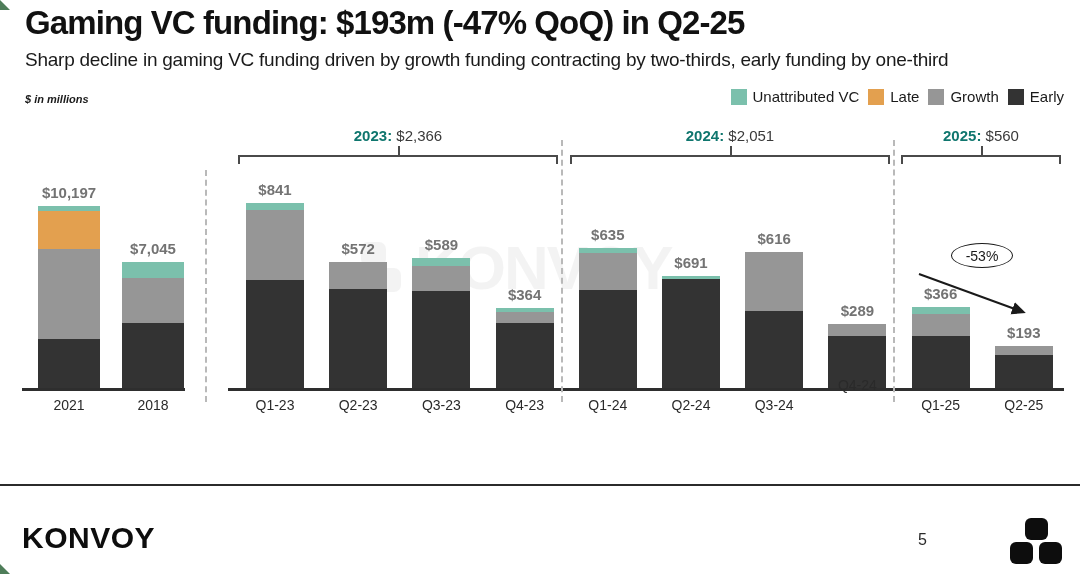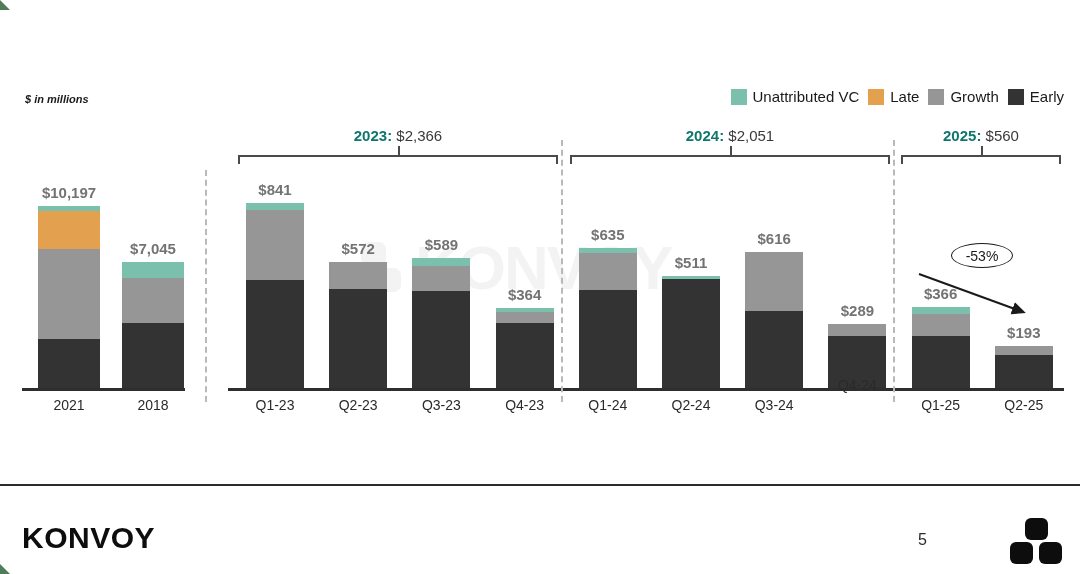--- a/index.html
+++ b/index.html
@@ -122,20 +122,22 @@
   .logo-mark i.r { left:29px; top:24px; }
 </style>
 </head>
 <body>
 
 <div id="slide">
 
   <div class="corner-accent"></div>
   <div class="corner-accent bl"></div>
 
+  <div class="title">Gaming VC funding: $193m (-47% QoQ) in Q2-25</div>
+  <div class="subtitle">Sharp decline in gaming VC funding driven by growth funding contracting by two-thirds, early funding by one-third</div>
   <div class="units">$ in millions</div>
 
   <div class="legend" id="legend">
       <div class="legend-item">
         <span class="legend-swatch" style="background: rgb(123, 192, 172);"></span>
         <span class="legend-label">Unattributed VC</span>
       </div>
       <div class="legend-item">
         <span class="legend-swatch" style="background: rgb(227, 160, 79);"></span>
         <span class="legend-label">Late</span>
@@ -225,21 +227,21 @@
             <div class="seg unatt" style="bottom: 135.065px; height: 4.6195px;"></div>
           </div>
           <div class="bar-value" style="left: -14px; width: 86px; top: 226.315px;">$635</div>
           <div class="cat-label" style="left: -16px; width: 90px; top: 397px;">Q1-24</div>
         </div>
         <div class="bar-group" style="left: 662px; width: 58px; top: 0px; height: 388px;">
           <div class="bar" style="left: 0px; width: 58px; top: 275.592px; height: 112.408px;">
             <div class="seg early" style="bottom: 0px; height: 109.108px;"></div>
             <div class="seg unatt" style="bottom: 109.108px; height: 3.29964px;"></div>
           </div>
-          <div class="bar-value" style="left: -14px; width: 86px; top: 253.592px;">$511</div>
+          <div class="bar-value" style="left: -14px; width: 86px; top: 253.592px;">$691</div>
           <div class="cat-label" style="left: -16px; width: 90px; top: 397px;">Q2-24</div>
         </div>
         <div class="bar-group" style="left: 745.2px; width: 58px; top: 0px; height: 388px;">
           <div class="bar" style="left: 0px; width: 58px; top: 252.495px; height: 135.505px;">
             <div class="seg early" style="bottom: 0px; height: 76.5517px;"></div>
             <div class="seg growth" style="bottom: 76.5517px; height: 58.9536px;"></div>
           </div>
           <div class="bar-value" style="left: -14px; width: 86px; top: 230.495px;">$616</div>
           <div class="cat-label" style="left: -16px; width: 90px; top: 397px;">Q3-24</div>
         </div>

